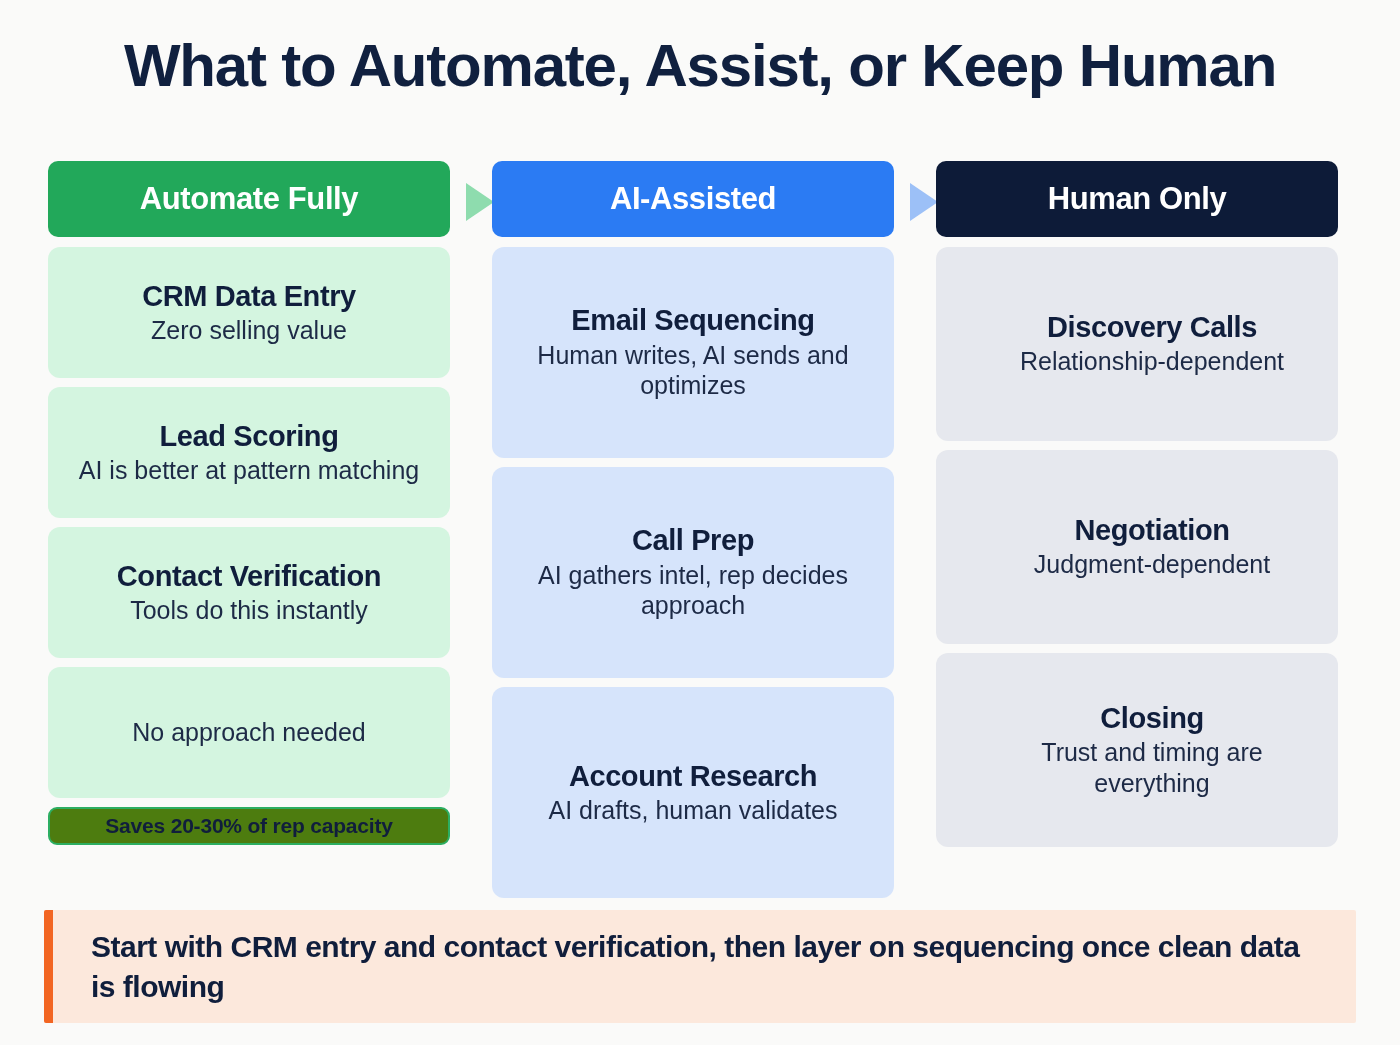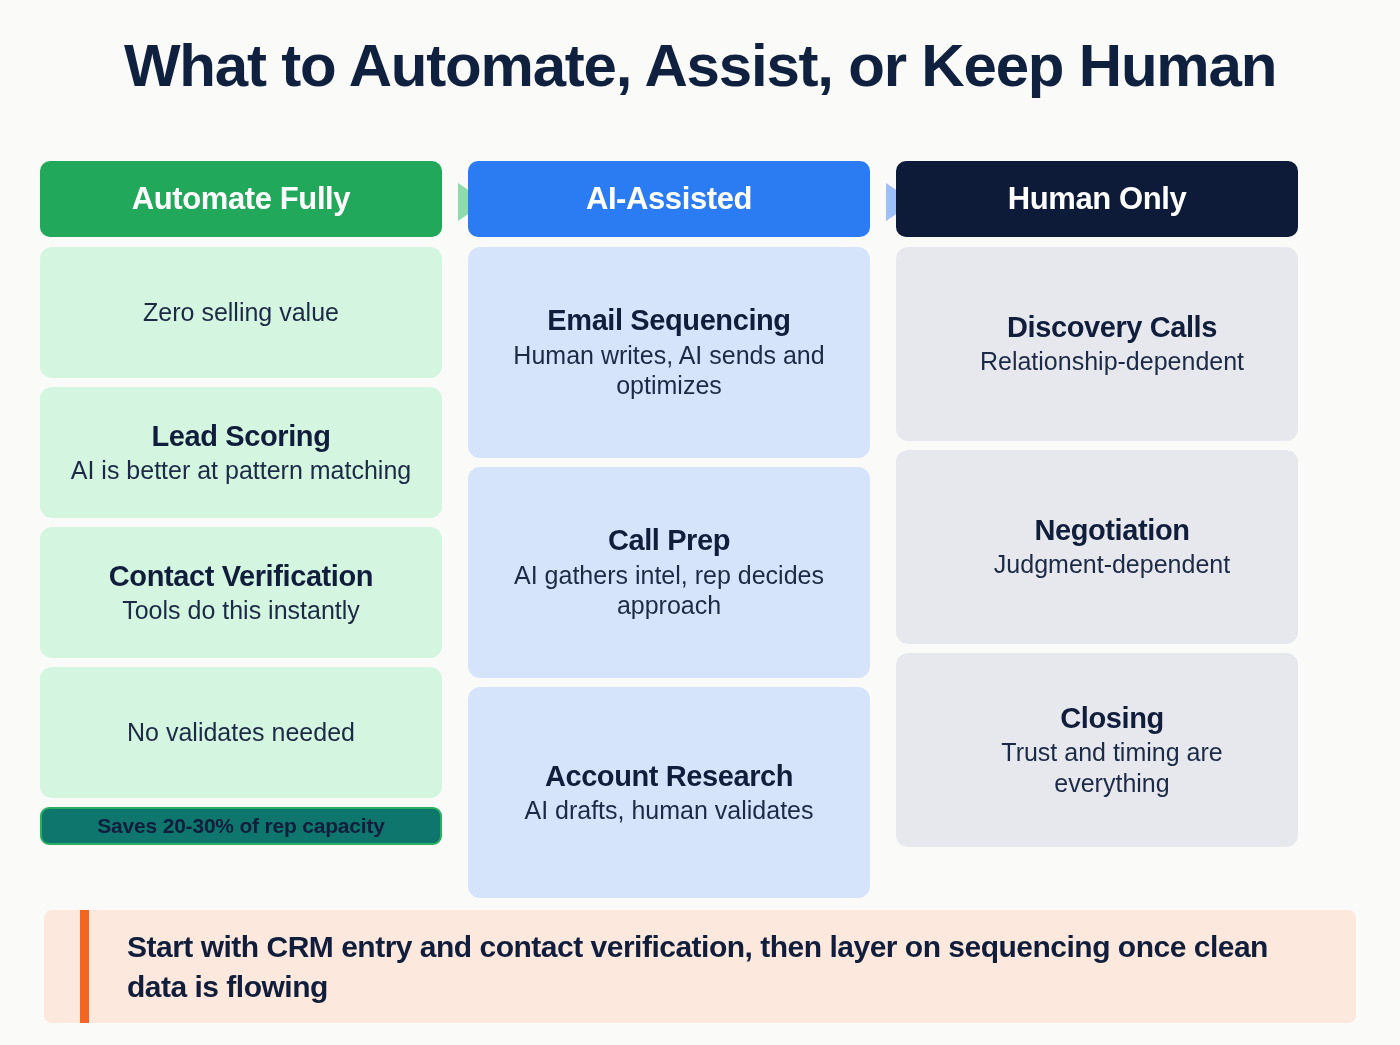--- a/index.html
+++ b/index.html
@@ -33,24 +33,24 @@
     font-weight: bold;
     letter-spacing: -1.2px;
     color: #10203F;
     line-height: 1.05;
   }
 
   
   .columns {
     position: absolute;
     top: 153px;
-    left: 40px;
+    left: 48px;
     width: 1306px;
     display: flex;
-    gap: 26px;
+    gap: 42px;
   }
   .col {
     width: 402px;
     display: flex;
     flex-direction: column;
     position: relative;
   }
 
   .col-header {
     height: 76px;
@@ -118,46 +118,45 @@
   .arrow-blue {
     left: 418px;
     border-left: 28px solid #9CC0F7;
   }
 
   
   .badge {
     margin-top: 9px;
     height: 38px;
     border: 2px solid #2CAE62;
-    background: #0f766e;
+    background: #4d7c0f;
     border-radius: 9px;
     display: flex;
     align-items: center;
     justify-content: center;
     font-size: 21px;
     font-weight: bold;
     color: #101E3C;
     letter-spacing: -0.2px;
     box-sizing: border-box;
   }
 
   
   .footer {
     position: absolute;
     left: 44px;
     top: 902px;
     width: 1312px;
     height: 113px;
     background: #FCE8DC;
-    border-radius: 8px;
+    border-radius: 2px;
     display: flex;
     align-items: center;
     box-sizing: border-box;
     overflow: hidden;
-    padding-left: 36px;
   }
   .footer-bar {
     width: 9px;
     height: 113px;
     background: #F26522;
     flex: 0 0 9px;
   }
   .footer-text {
     padding: 0 28px 0 38px;
     font-size: 30px;
@@ -174,32 +173,33 @@
 
   <div class="title">What to Automate, Assist, or Keep Human</div>
 
   <div class="columns">
 
     <div class="col col-0">
       <div class="col-header">Automate Fully</div>
       <div class="arrow arrow-green"></div>
       <div class="cards">
         <div class="card">
+          <div class="card-title">CRM Data Entry</div>
           <div class="card-sub">Zero selling value</div>
         </div>
         <div class="card">
           <div class="card-title">Lead Scoring</div>
           <div class="card-sub">AI is better at pattern matching</div>
         </div>
         <div class="card">
           <div class="card-title">Contact Verification</div>
           <div class="card-sub">Tools do this instantly</div>
         </div>
         <div class="card">
-          <div class="card-sub">No validates needed</div>
+          <div class="card-sub">No approach needed</div>
         </div>
       </div>
       <div class="badge">Saves 20-30% of rep capacity</div>
     </div>
 
     <div class="col col-1">
       <div class="col-header">AI-Assisted</div>
       <div class="arrow arrow-blue"></div>
       <div class="cards">
         <div class="card">

